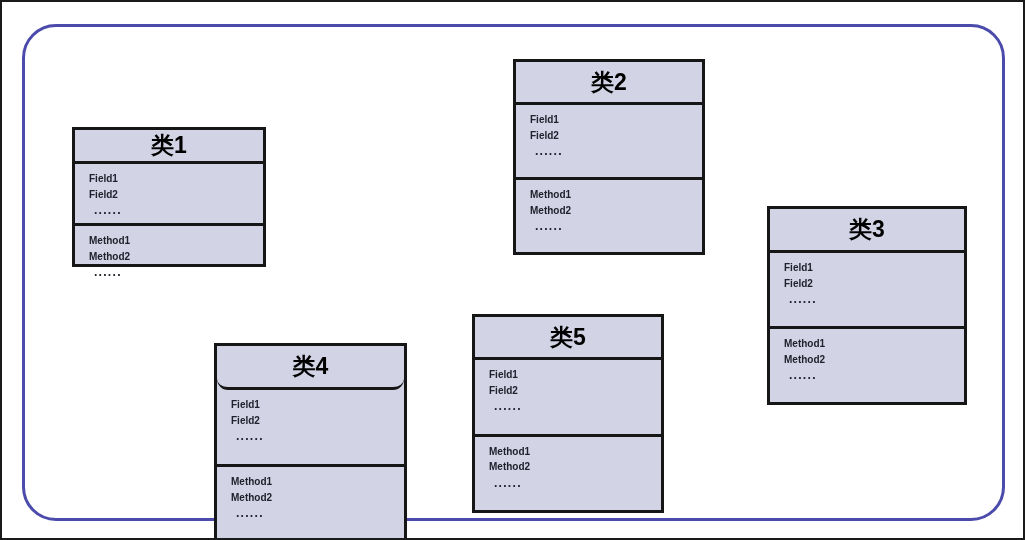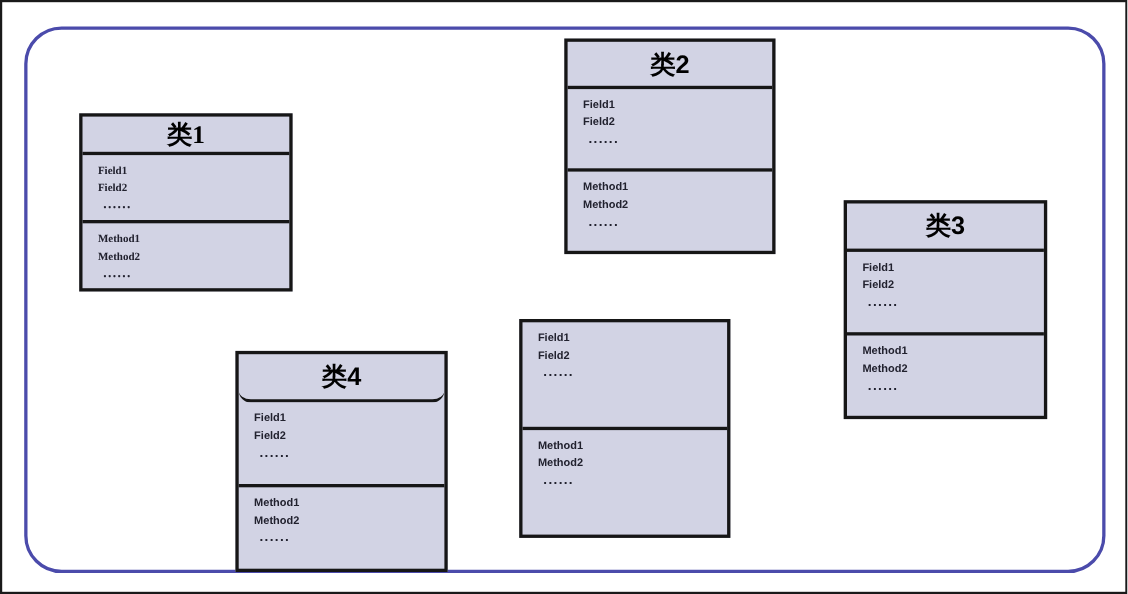--- a/index.html
+++ b/index.html
@@ -30,20 +30,21 @@
     background: transparent;
   }
   
   .uml-class {
     position: absolute;
     box-sizing: border-box;
     border: 3px solid #161616;
     background: #d2d3e4;
     display: flex;
     flex-direction: column;
+    margin-top: 24px;
   }
   .uml-header {
     box-sizing: border-box;
     border-bottom: 3px solid #161616;
     text-align: center;
     font-weight: bold;
     color: #000000;
     font-size: 23px;
     letter-spacing: 0px;
     display: flex;
@@ -80,21 +81,21 @@
     white-space: nowrap;
   }
 </style>
 </head>
 <body>
 
 <div id="canvas">
 
   <div class="group-frame"></div>
 
-  <div class="uml-class" style="left:70px; top:101px; width:194px; height:162px;font-family:Liberation Serif, serif;">
+  <div class="uml-class" style="left:70px; top:101px; width:194px; height:140px;">
     <div class="uml-header" style="height:44px;">类1</div>
     <div class="uml-compartment fields">
       <div class="uml-line">Field1</div>
       <div class="uml-line">Field2</div>
       <div class="uml-ellipsis">......</div>
     </div>
     <div class="uml-compartment methods">
       <div class="uml-line">Method1</div>
       <div class="uml-line">Method2</div>
       <div class="uml-ellipsis">......</div>
@@ -108,21 +109,21 @@
       <div class="uml-line">Field2</div>
       <div class="uml-ellipsis">......</div>
     </div>
     <div class="uml-compartment methods">
       <div class="uml-line">Method1</div>
       <div class="uml-line">Method2</div>
       <div class="uml-ellipsis">......</div>
     </div>
   </div>
 
-  <div class="uml-class" style="left:765px; top:180px; width:185px; height:199px;">
+  <div class="uml-class" style="left:765px; top:180px; width:200px; height:199px;">
     <div class="uml-header" style="height:44px;">类3</div>
     <div class="uml-compartment fields">
       <div class="uml-line">Field1</div>
       <div class="uml-line">Field2</div>
       <div class="uml-ellipsis">......</div>
     </div>
     <div class="uml-compartment methods">
       <div class="uml-line">Method1</div>
       <div class="uml-line">Method2</div>
       <div class="uml-ellipsis">......</div>
@@ -137,20 +138,21 @@
       <div class="uml-ellipsis">......</div>
     </div>
     <div class="uml-compartment methods">
       <div class="uml-line">Method1</div>
       <div class="uml-line">Method2</div>
       <div class="uml-ellipsis">......</div>
     </div>
   </div>
 
   <div class="uml-class" style="left:470px; top:288px; width:192px; height:199px;">
+    <div class="uml-header" style="height:43px;">类5</div>
     <div class="uml-compartment fields">
       <div class="uml-line">Field1</div>
       <div class="uml-line">Field2</div>
       <div class="uml-ellipsis">......</div>
     </div>
     <div class="uml-compartment methods">
       <div class="uml-line">Method1</div>
       <div class="uml-line">Method2</div>
       <div class="uml-ellipsis">......</div>
     </div>

